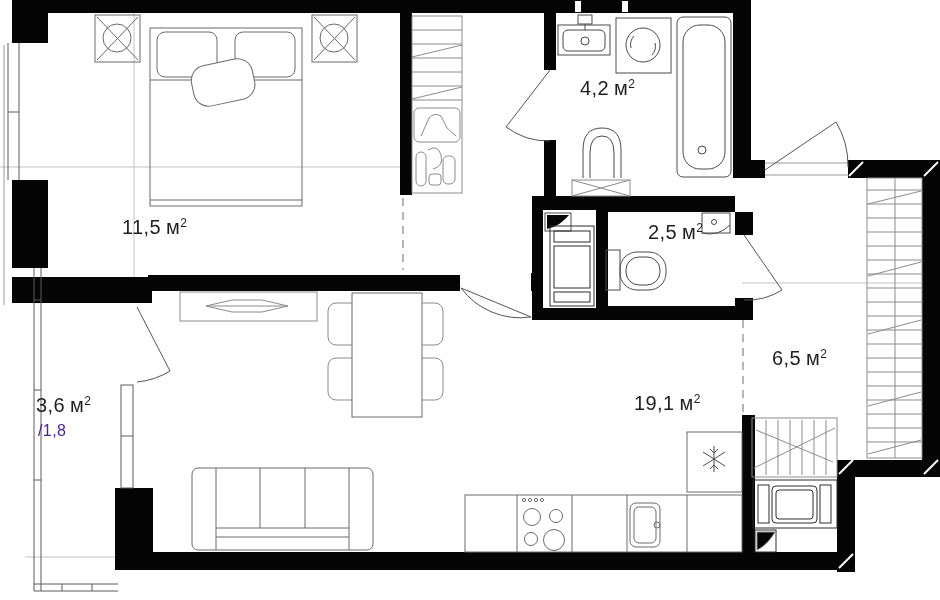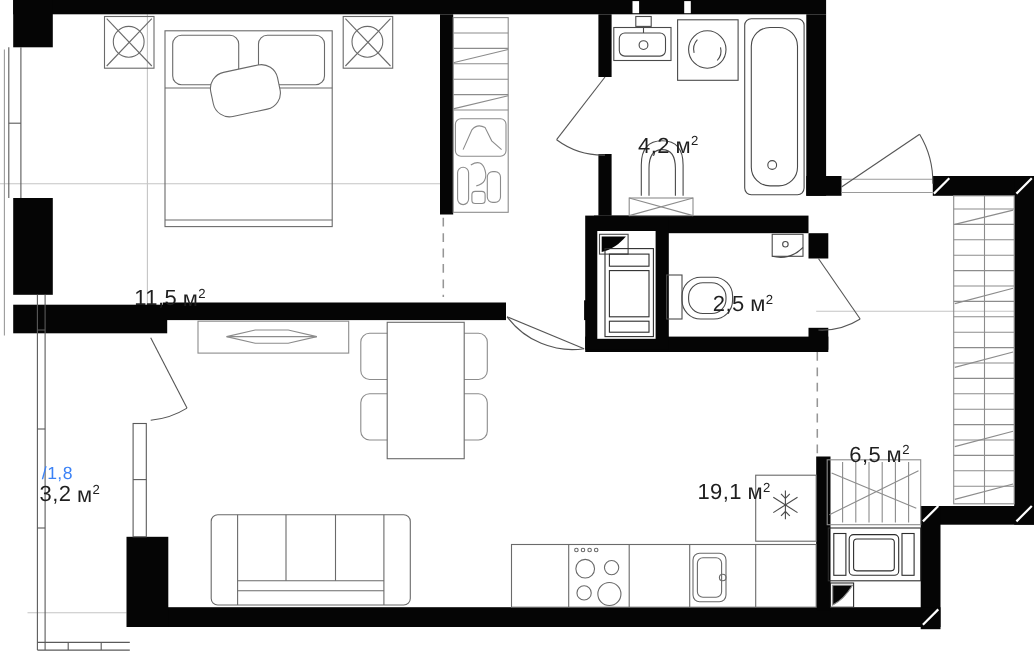--- a/index.html
+++ b/index.html
@@ -1,24 +1,24 @@
 <!DOCTYPE html>
 <html><head>
 <meta charset="utf-8">
 <title>Floor plan</title>
 <style>
   html,body{margin:0;padding:0;background:#fff;}
   .plan{position:relative;width:940px;height:600px;background:#fff;overflow:hidden;
         font-family:"Liberation Sans",sans-serif;}
   .plan svg{position:absolute;left:0;top:0;}
   .room-label{position:absolute;font-size:20px;color:#1f1f1f;letter-spacing:.4px;
-              white-space:nowrap;line-height:1;margin-top:44px;}
+              white-space:nowrap;line-height:1;}
   .room-label .unit{margin-left:5px;}
   .room-label sup{font-size:12px;position:relative;top:1px;}
-  .room-sub{position:absolute;font-size:16px;color:#3b82f6;letter-spacing:.4px;line-height:1;}
+  .room-sub{position:absolute;font-size:16px;color:#4c1d95;letter-spacing:.4px;line-height:1;}
 </style>
 </head>
 <body>
 
 <div class="plan">
 <svg width="940" height="600" viewBox="0 0 940 600">
 
   <g stroke="#c4c4c4" stroke-width="1">
     <line x1="0" y1="167" x2="400" y2="167"></line>
     <line x1="134" y1="13" x2="134" y2="277"></line>
@@ -337,25 +337,25 @@
 
   <div class="room-label" style="left:122px;top:216px">
     <span>11,5</span><span class="unit"><span>м</span><sup>2</sup></span>
   </div>
   <div class="room-label" style="left:580px;top:77px">
     <span>4,2</span><span class="unit"><span>м</span><sup>2</sup></span>
   </div>
   <div class="room-label" style="left:648px;top:221px">
     <span>2,5</span><span class="unit"><span>м</span><sup>2</sup></span>
   </div>
-  <div class="room-label" style="left:772px;top:358px">
+  <div class="room-label" style="left:772px;top:347px">
     <span>6,5</span><span class="unit"><span>м</span><sup>2</sup></span>
   </div>
   <div class="room-label" style="left:634px;top:392px">
     <span>19,1</span><span class="unit"><span>м</span><sup>2</sup></span>
   </div>
   <div class="room-label" style="left:36px;top:394px">
-    <span>3,2</span><span class="unit"><span>м</span><sup>2</sup></span>
+    <span>3,6</span><span class="unit"><span>м</span><sup>2</sup></span>
   </div>
   <div class="room-sub" style="left:38px;top:423px">
     <span>/1,8</span>
   </div>
 </div>
 
 </body></html>

